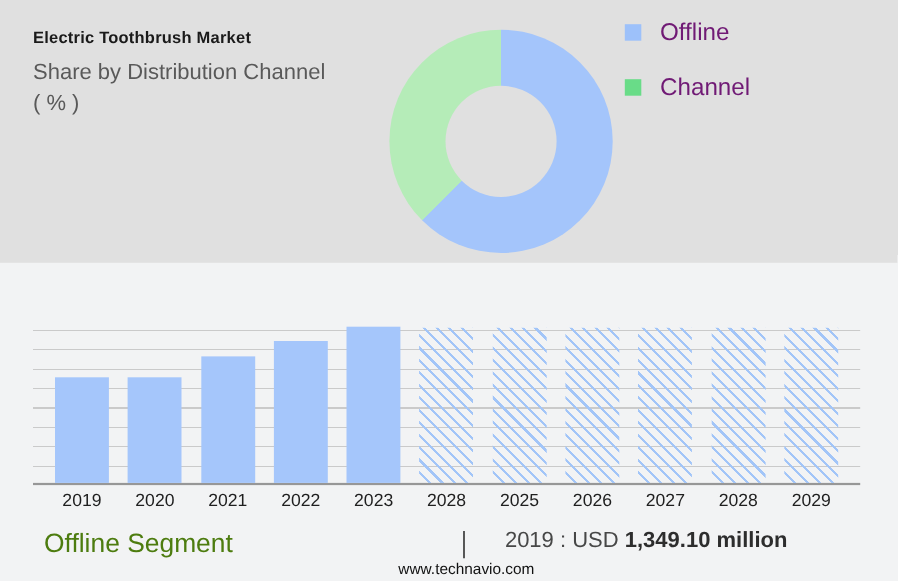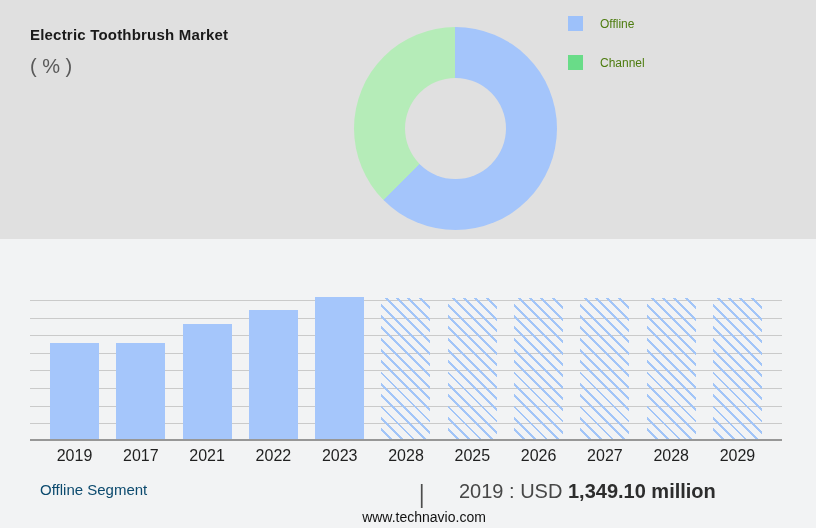--- a/index.html
+++ b/index.html
@@ -30,21 +30,21 @@
   }
   .donut-hole {
     position: absolute; left: 51px; top: 51px;
     width: 101px; height: 101px; border-radius: 50%;
     background: #E0E0E0;
   }
 
   .legend { position: absolute; left: 568px; top: 16px; }
   .legend-row { display: flex; align-items: center; margin-bottom: 24px; }
   .legend-swatch { width: 15px; height: 15px; margin-right: 17px; flex: 0 0 auto; }
-  .legend-label { font-size: 12px; color: #4d7c0f; }
+  .legend-label { font-size: 22px; color: #701a75; }
 
   
   .bottom-panel {
     position: relative;
     width: 816px; height: 289px;
     background: #F2F3F4;
   }
   .plot {
     position: absolute; left: 30px; top: 61px;
     width: 752px; height: 141px;
@@ -65,21 +65,21 @@
     width: 752px; display: flex; justify-content: space-between;
     padding: 0 20px;
   }
   .xlabel {
     width: 49px; text-align: center; font-size: 16px; color: #1f1f1f;
     white-space: nowrap;
   }
 
   .segment-label {
     position: absolute; left: 40px; top: 242px;
-    font-size: 15px; color: #0c4a6e;
+    font-size: 24px; color: #4d7c0f;
   }
   .stat-separator {
     position: absolute; left: 419px; top: 240px;
     font-size: 21px; color: #4d4d4d;
     transform: scaleY(1.25); transform-origin: top;
   }
   .stat-line {
     position: absolute; left: 459px; top: 241px;
     font-size: 20px; color: #474747;
   }
@@ -88,20 +88,21 @@
     position: absolute; left: 0; top: 270px; width: 816px;
     text-align: center; font-size: 14px; color: #111111; padding-left: 32px;
   }
 </style>
 </head>
 <body>
 
 <div class="top-panel">
   <div class="titles">
     <div class="chart-title">Electric Toothbrush Market</div>
+    <div class="chart-subtitle">Share by Distribution Channel</div>
     <div class="chart-unit">( % )</div>
   </div>
 
   <div class="donut" style="background: conic-gradient(rgb(164, 197, 251) 0deg, rgb(164, 197, 251) 225deg, rgb(181, 236, 184) 225deg, rgb(181, 236, 184) 360deg);">
     <div class="donut-hole"></div>
   </div>
 
   <div class="legend">
     <div class="legend-row">
       <span class="legend-swatch" style="background: rgb(157, 193, 250);"></span>
@@ -125,21 +126,21 @@
       <div class="bar hatched" style="height: 141px;"></div>
       <div class="bar hatched" style="height: 141px;"></div>
       <div class="bar hatched" style="height: 141px;"></div>
       <div class="bar hatched" style="height: 141px;"></div>
       <div class="bar hatched" style="height: 141px;"></div>
       <div class="bar hatched" style="height: 141px;"></div>
     </div>
   <div class="x-axis-labels">
 
   <div class="xlabel">2019</div>
-      <div class="xlabel">2017</div>
+      <div class="xlabel">2020</div>
       <div class="xlabel">2021</div>
       <div class="xlabel">2022</div>
       <div class="xlabel">2023</div>
       <div class="xlabel">2028</div>
       <div class="xlabel">2025</div>
       <div class="xlabel">2026</div>
       <div class="xlabel">2027</div>
       <div class="xlabel">2028</div>
       <div class="xlabel">2029</div>
     </div>

